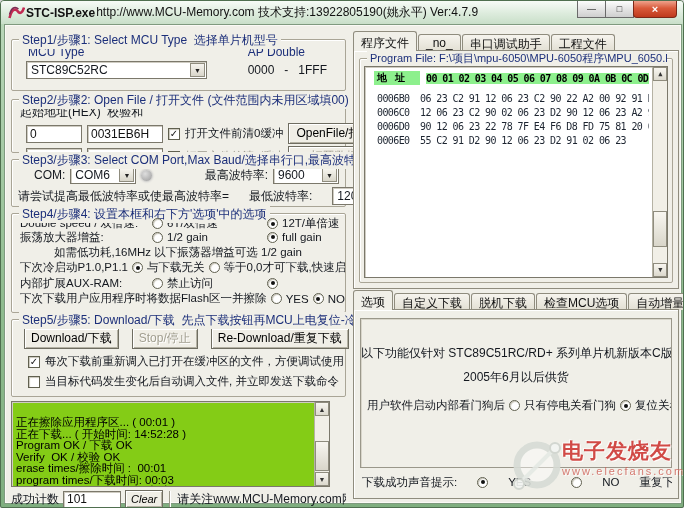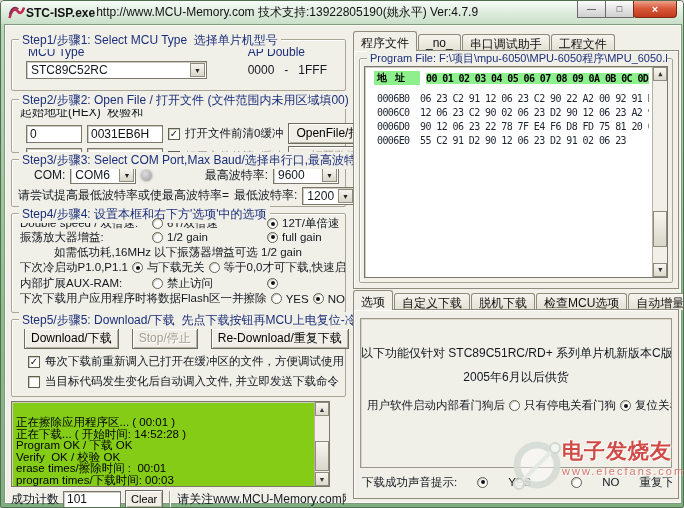--- a/index.html
+++ b/index.html
@@ -112,21 +112,21 @@
   .s1-row .pre{ margin-left:auto; margin-right:8px; }
 
   .step2{ top:70px; height:54px; }
   .s2-label{ padding:4px 0 0 8px; white-space:pre; }
   .s2-row{ display:flex; align-items:center; gap:5px; padding:2px 4px 0 14px; white-space:nowrap; }
   .w56{ width:56px; } .w74{ width:76px; } .w112{ width:116px; flex:none; }
   .s2-row .cb-lab{ font-size:11.5px; }
 
   .step3{ top:130px; height:48px; }
   .s3-r1{ display:flex; align-items:center; gap:5px; padding:6px 6px 0 22px; }
-  .s3-r2{ display:flex; gap:5px; padding:3px 6px 0 6px; white-space:nowrap; }
+  .s3-r2{ display:flex; align-items:center; gap:20px; padding:3px 6px 0 6px; white-space:nowrap; }
   .dd64{ width:66px; }
   .com-icon{
     width:11px; height:11px; border-radius:50%; flex:none;
     background:radial-gradient(circle at 38% 35%, #dedede, #9a9a9a);
     box-shadow:0 0 2px 1px #c7c7c7;
   }
   .ml-auto{ margin-left:auto; }
 
   .step4{ top:184px; height:100px; font-size:11.5px; }
   .s4-row{ display:flex; align-items:center; padding:0 4px 0 8px; height:15.5px; white-space:nowrap; overflow:hidden; gap:4px; }
@@ -163,21 +163,21 @@
     background:linear-gradient(#f8f6f0,#d9d6ca); border:1px solid #8f8c7e;
   }
   .sb-thumb.low{ bottom:1px; }
 
   
   .statusrow{
     position:absolute; top:460px; left:0; right:2px; height:20px;
     display:flex; align-items:center; gap:4px; white-space:nowrap; overflow:hidden;
   }
   .statusrow .tb{ width:58px; height:17px; }
-  .statusrow .btn{ height:18px; padding:0 5px; font-size:11px; }
+  .statusrow .btn{ height:18px; padding:0 5px; font-size:11px;font-style:italic; }
   .vdiv{ width:2px; height:16px; border-left:1px solid #9a978a; border-right:1px solid #fff; margin:0 2px; }
 
   
   .tabs{ position:absolute; display:flex; align-items:flex-end; height:20px; left:0; right:2px; }
   .t1{ top:2px; } .t2{ top:261px; }
   .tab{
     height:17px; padding:1px 7px 0 7px; margin-right:1px;
     background:linear-gradient(#f6f4ee,#e2dfd3);
     border:1px solid #8f8c7e; border-bottom:none; border-radius:3px 3px 0 0;
     white-space:nowrap; color:#111; cursor:pointer;

